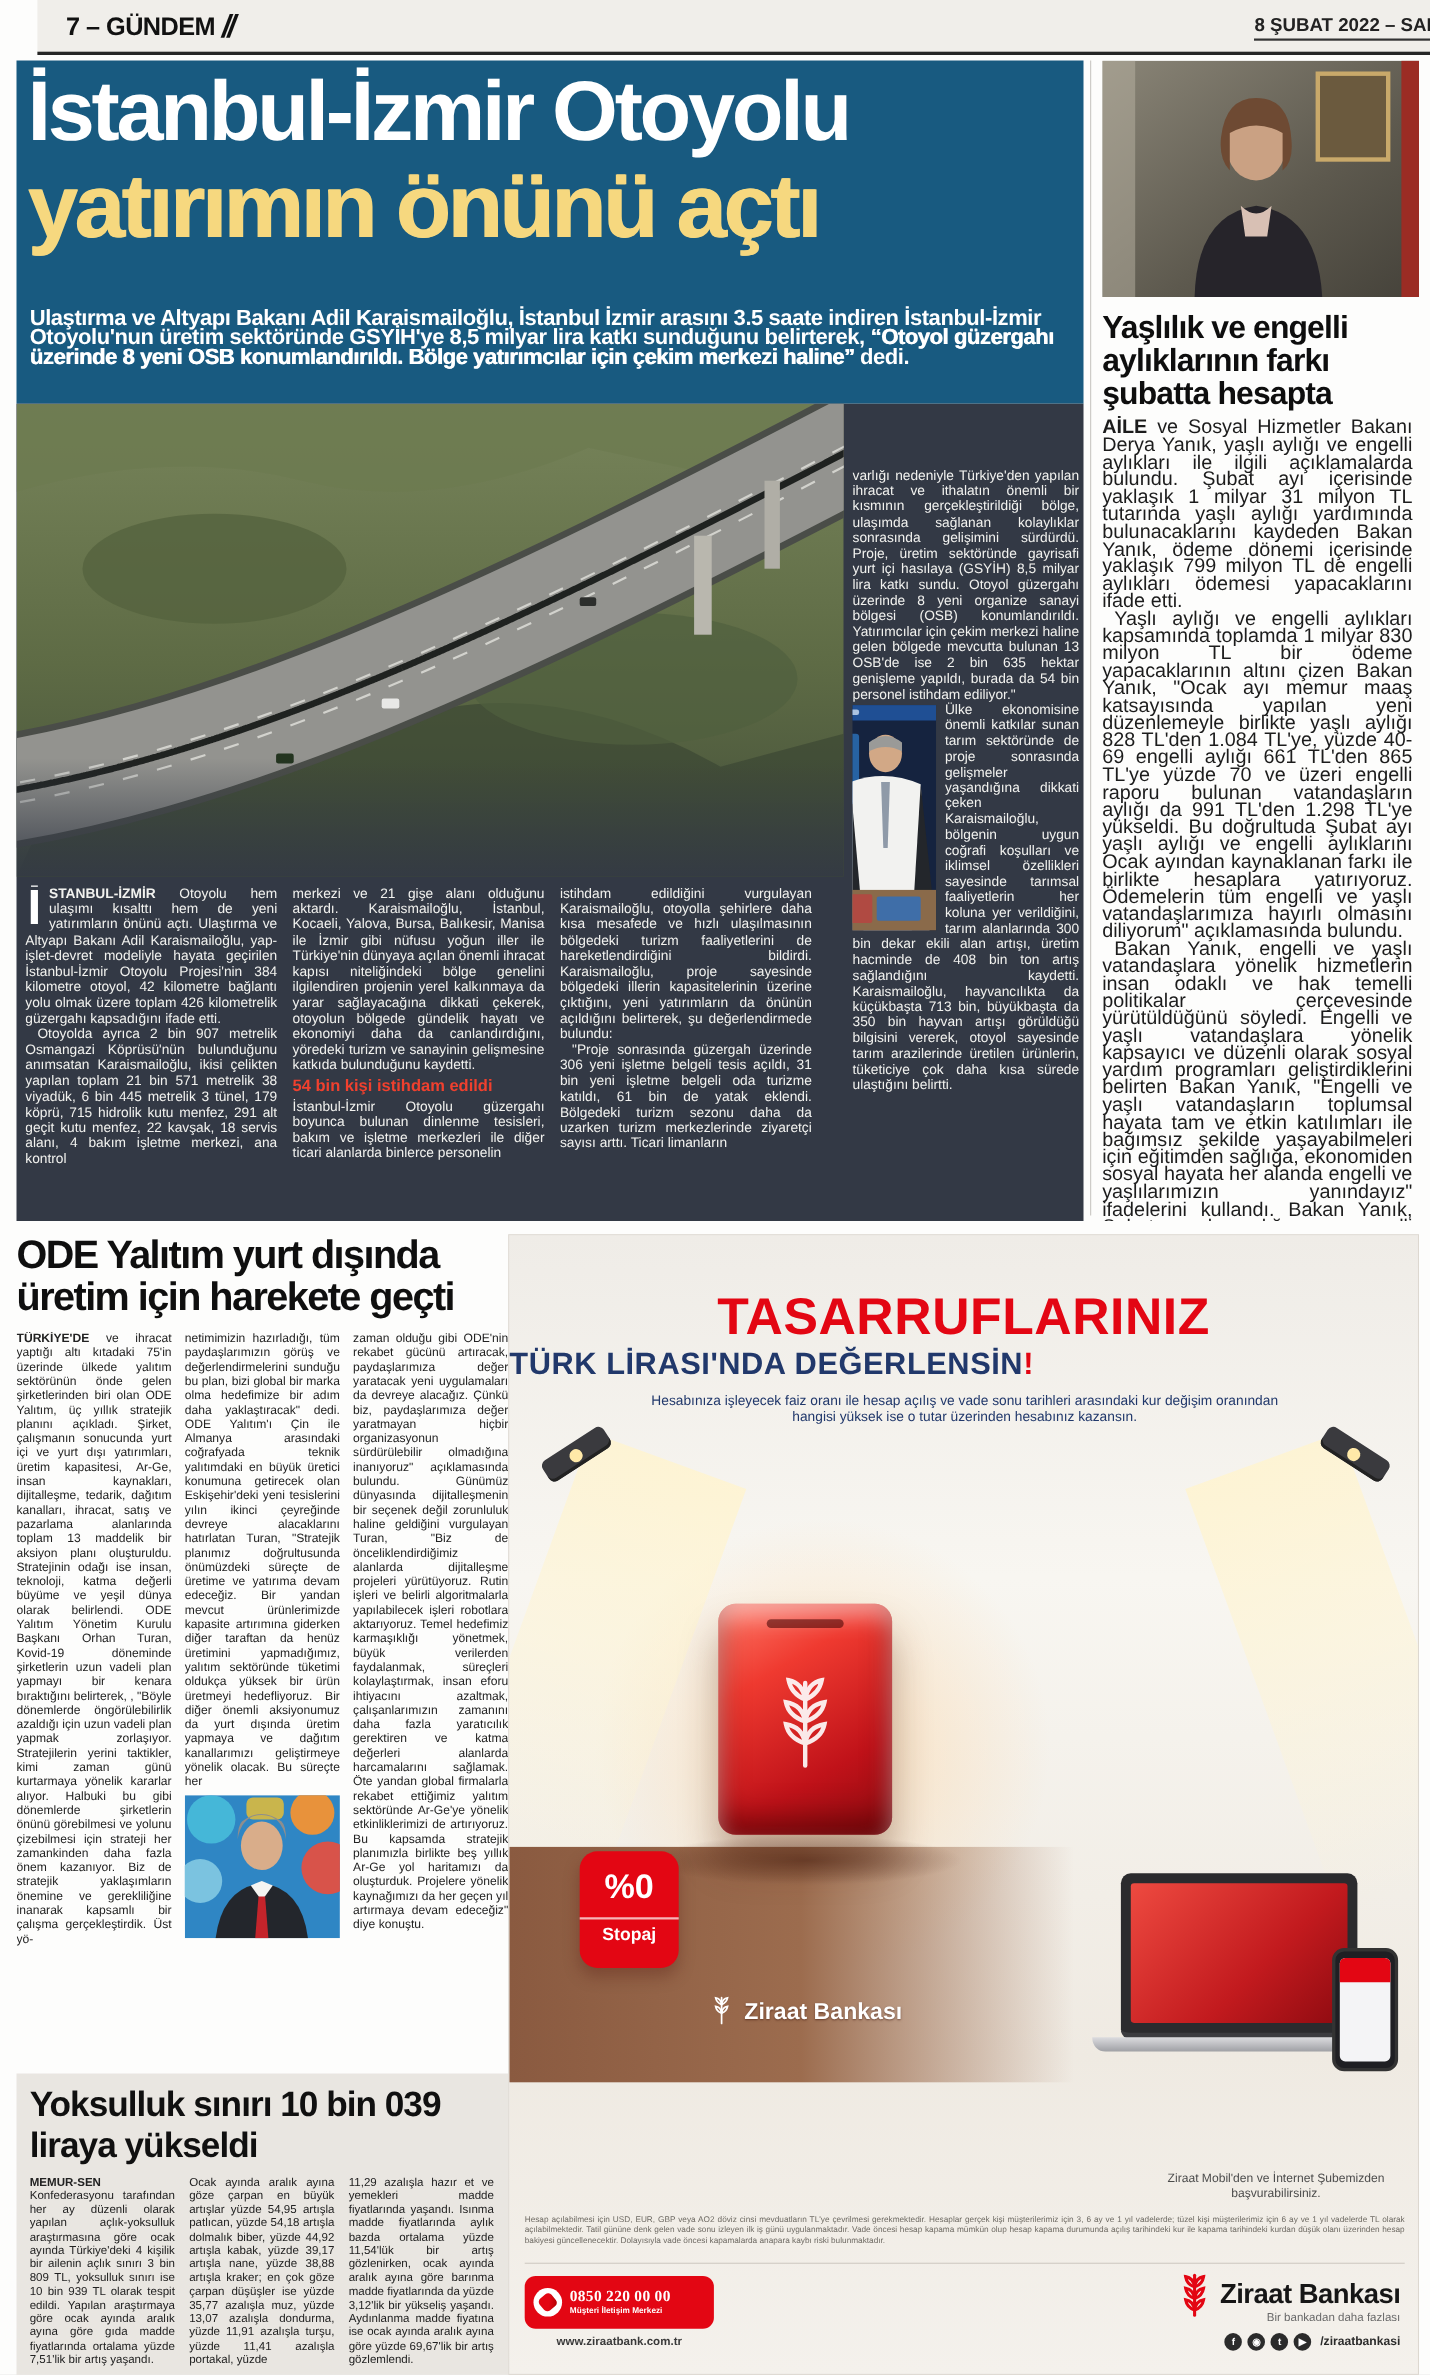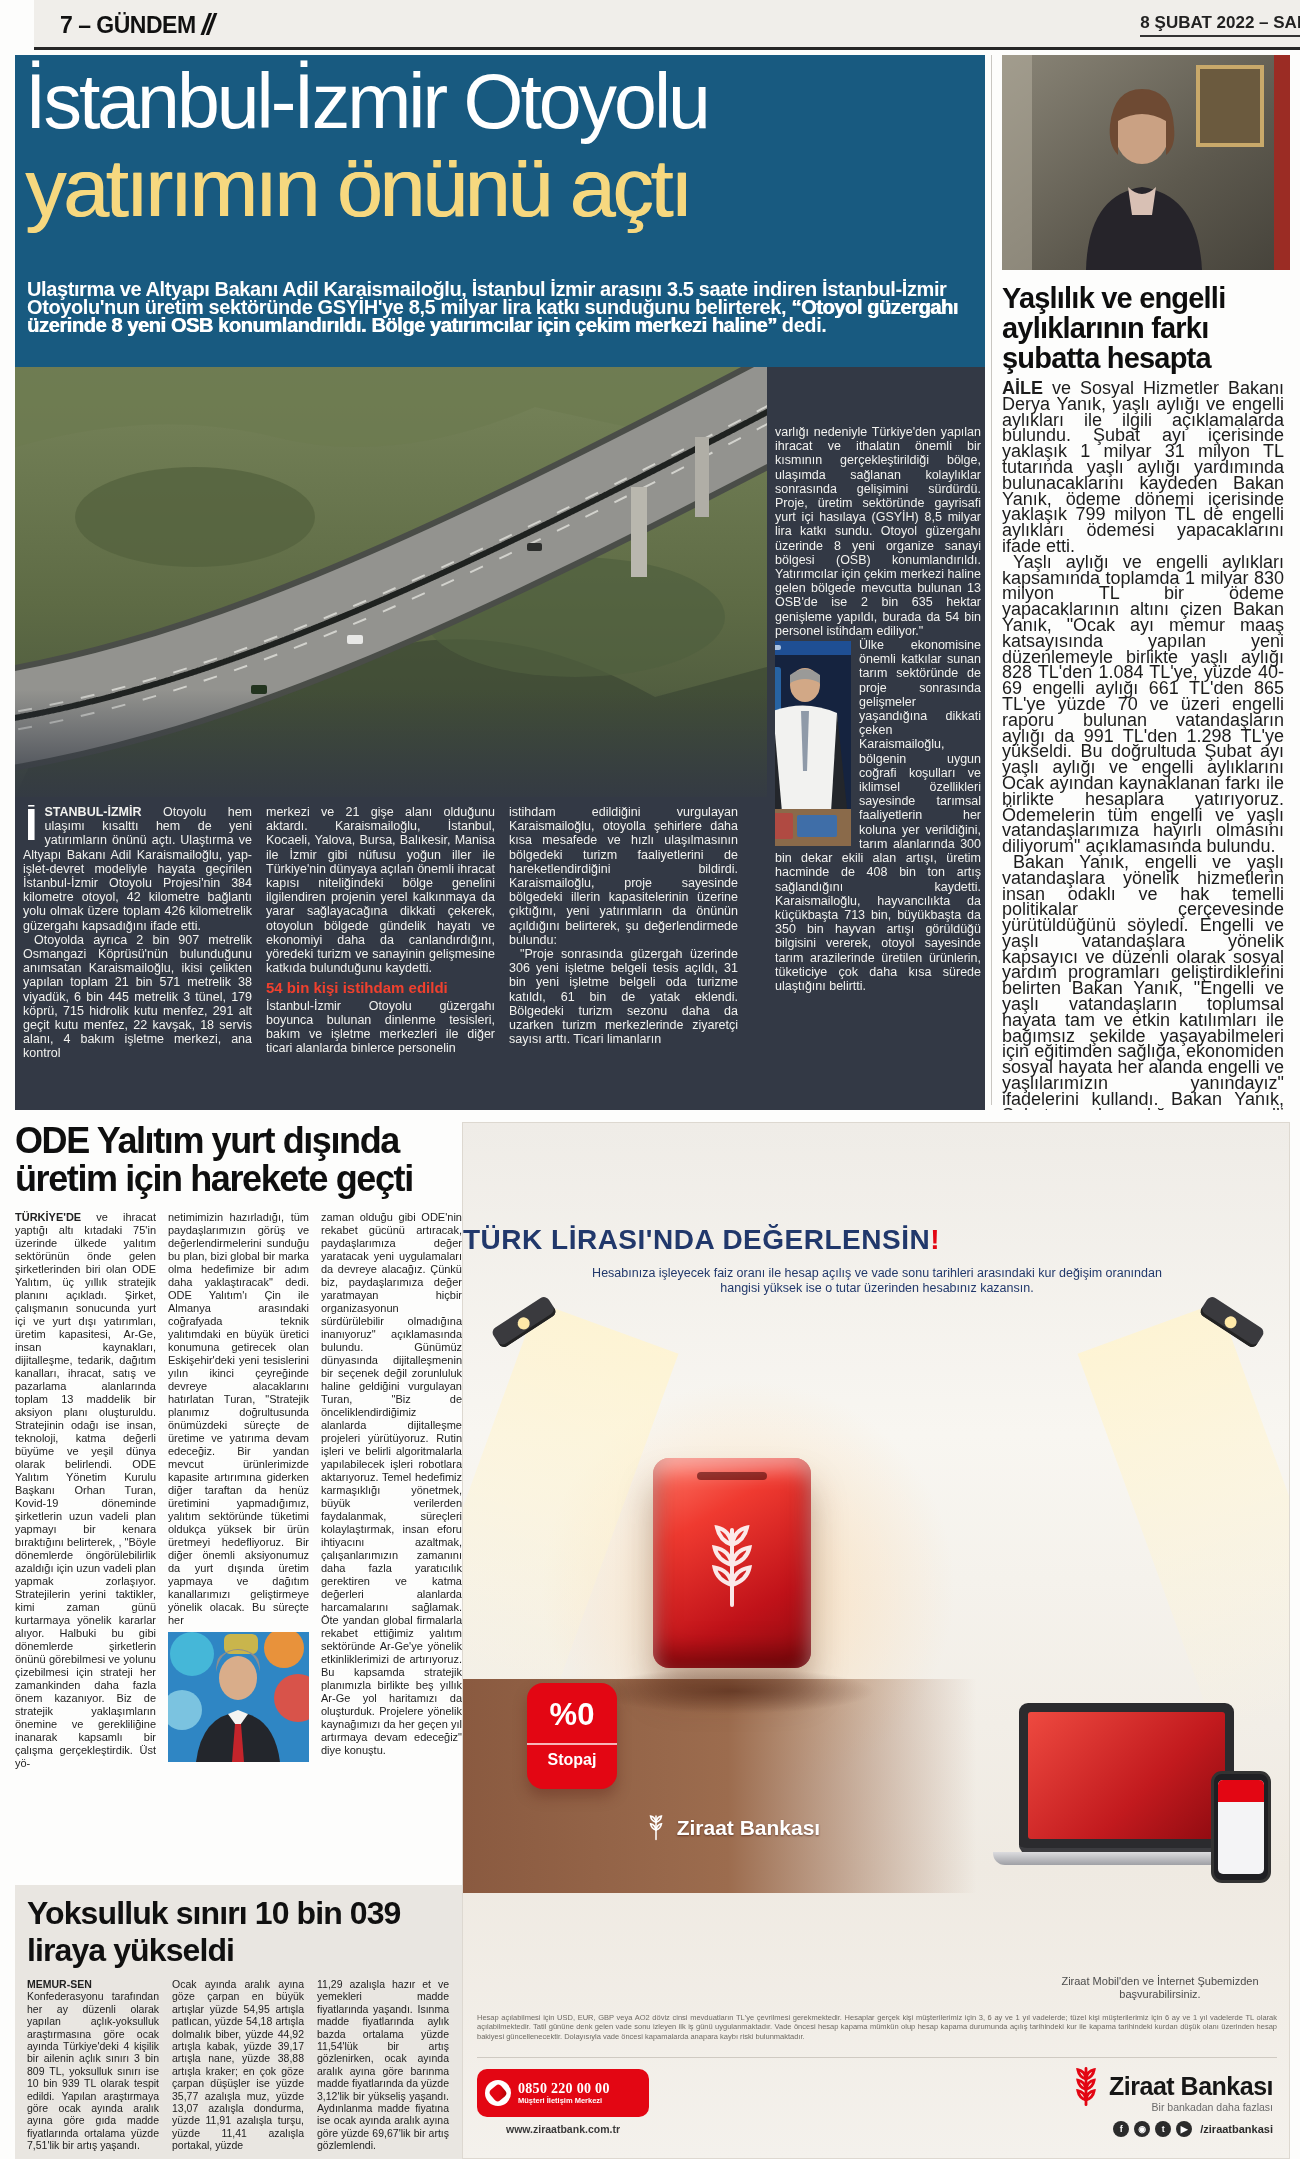--- a/index.html
+++ b/index.html
@@ -17,21 +17,21 @@
   .logo-wrap{left:0;right:0;top:1px;text-align:center;}
   .logo-tag{display:block;font-size:6.5px;letter-spacing:1.6px;font-weight:bold;color:#222;margin-bottom:-2px;}
   .ball{width:29px;height:29px;border-radius:50%;display:inline-block;vertical-align:-5px;margin-right:3px;
         background:repeating-linear-gradient(48deg,#e02419 0 4px,#ffffff 4px 7px);border:1px solid #b92015;}
   .logo-text{color:#d9201b;font-size:35px;font-weight:800;letter-spacing:-1px;}
   .date{right:22px;top:13px;font-size:17px;font-weight:bold;color:#222;border-bottom:2px solid #333;padding-bottom:2px;}
 
   
   .ma{left:15px;top:55px;width:970px;height:1055px;}
   .ma-head{position:absolute;left:0;top:0;width:970px;height:312px;background:#185a80;overflow:hidden;}
-  .hl{position:absolute;left:10px;font-weight:400;letter-spacing:-3px;line-height:1;}
+  .hl{position:absolute;left:10px;font-weight:700;letter-spacing:-3px;line-height:1;}
   .hl1{top:8px;font-size:77px;color:#ffffff;}
   .hl2{top:92px;font-size:82px;color:#f6d87f;text-shadow:1px 0 0 #f6d87f;}
   .ma-lead{position:absolute;left:12px;top:226px;width:948px;font-size:20px;line-height:17.8px;
            font-weight:bold;color:#fff;letter-spacing:-0.4px;}
   .ma-lead .q{text-shadow:0.6px 0 0 #fff;}
   .ma-body{position:absolute;left:0;top:312px;width:970px;height:743px;background:#333945;overflow:hidden;}
   .highway{position:absolute;left:0;top:0;width:752px;height:430px;}
   .ma-col4{position:absolute;left:760px;top:58px;width:206px;height:683px;overflow:hidden;
            color:#f2f2ef;font-size:12.5px;line-height:14.2px;}
   .minister{float:left;width:126px;height:205px;margin:3px 8px 2px -50px;}
@@ -283,20 +283,21 @@
       <div class="pov-col jt">
         <p><span>Ocak ayında aralık ayına göze çarpan en büyük artışlar yüzde 54,95 artışla patlıcan, yüzde 54,18 artışla dolmalık biber, yüzde 44,92 artışla kabak, yüzde 39,17 artışla nane, yüzde 38,88 artışla kraker; en çok göze çarpan düşüşler ise yüzde 35,77 azalışla muz, yüzde 13,07 azalışla dondurma, yüzde 11,91 azalışla turşu, yüzde 11,41 azalışla portakal, yüzde</span></p>
       </div>
       <div class="pov-col jt">
         <p><span>11,29 azalışla hazır et ve yemekleri madde fiyatlarında yaşandı. Isınma madde fiyatlarında aylık bazda ortalama yüzde 11,54'lük bir artış gözlenirken, ocak ayında aralık ayına göre barınma madde fiyatlarında da yüzde 3,12'lik bir yükseliş yaşandı. Aydınlanma madde fiyatına ise ocak ayında aralık ayına göre yüzde 69,67'lik bir artış gözlemlendi.</span></p>
       </div>
     </div>
   </div>
 
   <div class="abs ad">
+    <div class="abs ad-h1">TASARRUFLARINIZ</div>
     <div class="abs ad-h2">
       <span>TÜRK LİRASI'NDA DEĞERLENSİN</span><span class="bang">!</span>
     </div>
     <div class="abs ad-sub">Hesabınıza işleyecek faiz oranı ile hesap açılış ve vade sonu tarihleri arasındaki kur değişim oranından hangisi yüksek ise o tutar üzerinden hesabınız kazansın.</div>
 
     <div class="abs glow"></div>
     <div class="abs cone cone-l"></div>
     <div class="abs cone cone-r"></div>
     <div class="abs fixture fix-l"></div>
     <div class="abs fixture fix-r"></div>

